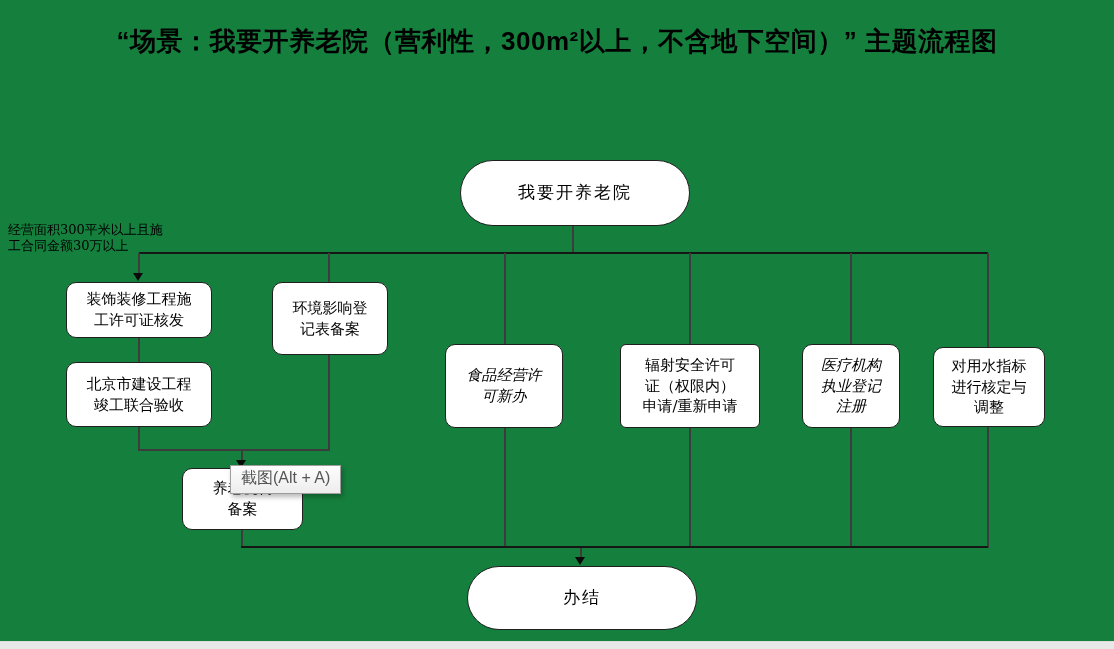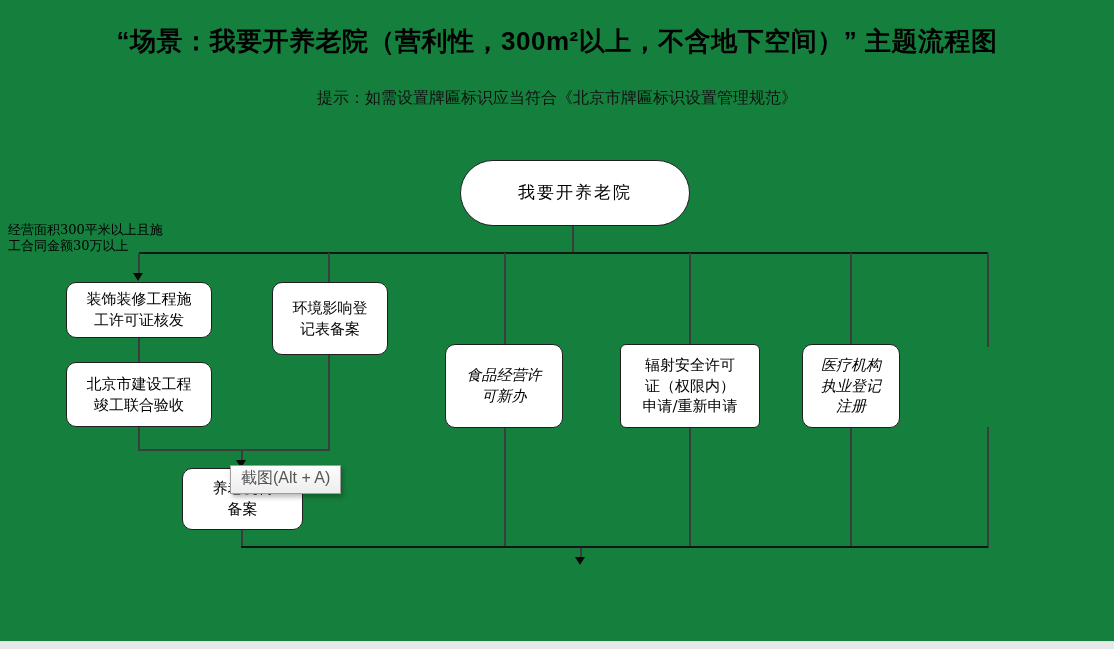--- a/index.html
+++ b/index.html
@@ -62,21 +62,20 @@
     position:absolute; left:0; top:641px; width:1114px; height:8px;
     background:#e8e8e8; border-top:1px solid #dedede; z-index:6;
   }
 </style>
 </head>
 <body>
 
 <div id="screen">
 
   <div class="title">“场景：我要开养老院（营利性，300m²以上，不含地下空间）” 主题流程图</div>
-  <div class="subtitle">提示：如需设置牌匾标识应当符合《北京市牌匾标识设置管理规范》</div>
   <div class="annotation">经营面积300平米以上且施
 工合同金额30万以上</div>
 
   <div class="line vline" style="left:572px; top:226px; height:27px;"></div>
   <div class="line thick" style="left:139px; top:252px; width:849px; height:2px;"></div>
   <div class="line vline" style="left:138px; top:253px; height:21px;"></div>
   <div class="arrow-down" style="left:133px; top:273px;"></div>
   <div class="line vline" style="left:328px; top:253px; height:29px;"></div>
   <div class="line vline" style="left:504px; top:253px; height:91px;"></div>
   <div class="line vline" style="left:689px; top:253px; height:91px;"></div>
@@ -123,18 +122,26 @@
   <div class="flow-node n-rad">
     <span class="lbl">辐射安全许可
 证（权限内）
 申请/重新申请</span>
   </div>
   <div class="flow-node n-med">
     <span class="lbl">医疗机构
 执业登记
 注册</span>
   </div>
+  <div class="flow-node n-water">
+    <span class="lbl">对用水指标
+进行核定与
+调整</span>
+  </div>
+  <div class="flow-node oval n-end">
+    <span class="lbl">办结</span>
+  </div>
 
   <div class="tooltip">截图(Alt + A)</div>
 
   <div class="bottom-bar"></div>
 
 </div>
 
 </body></html>

